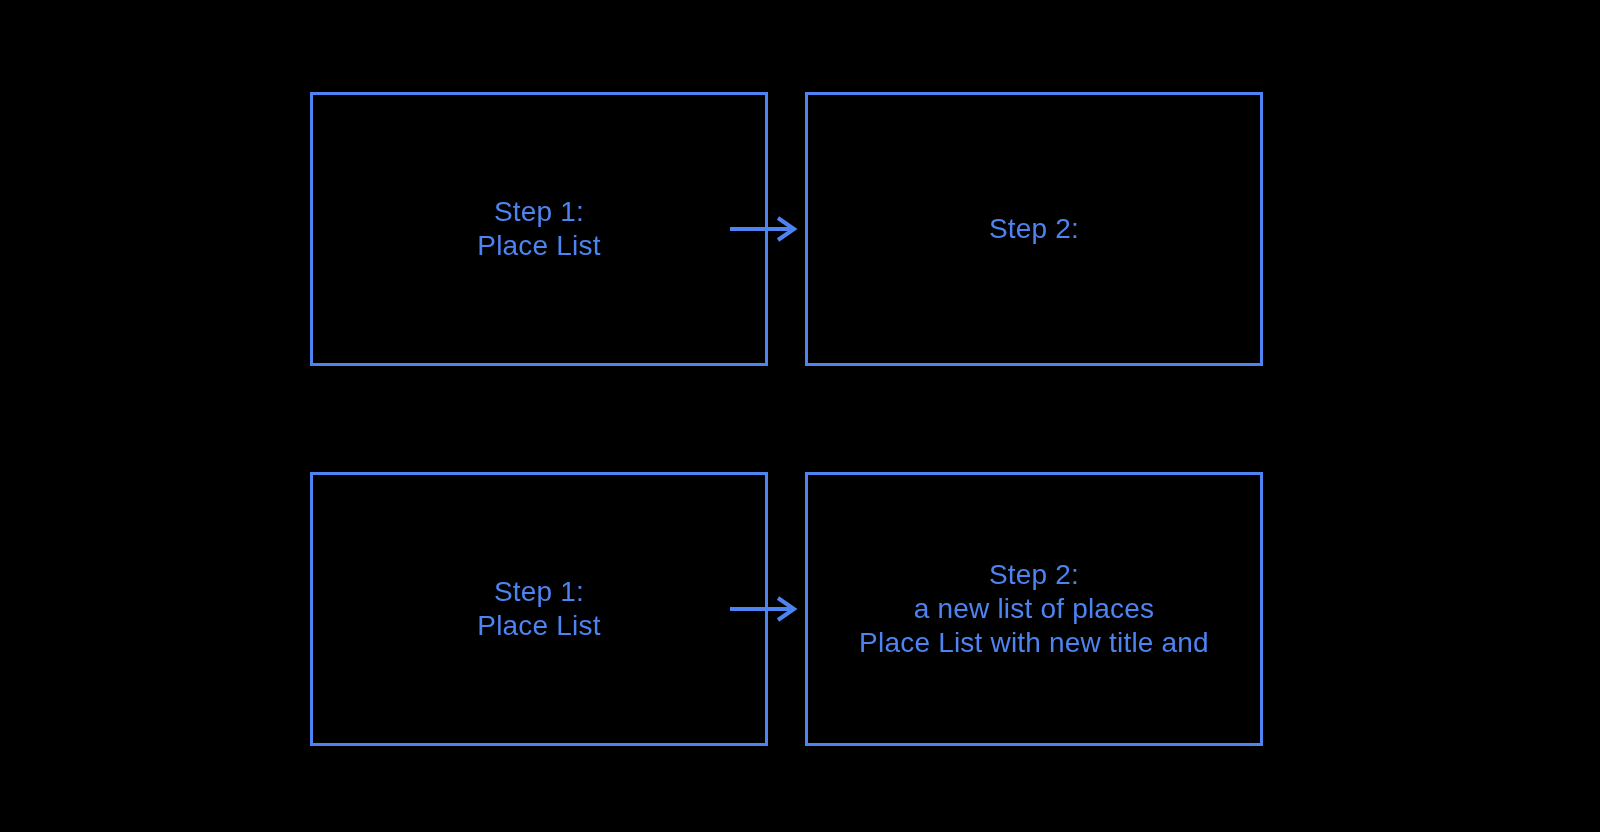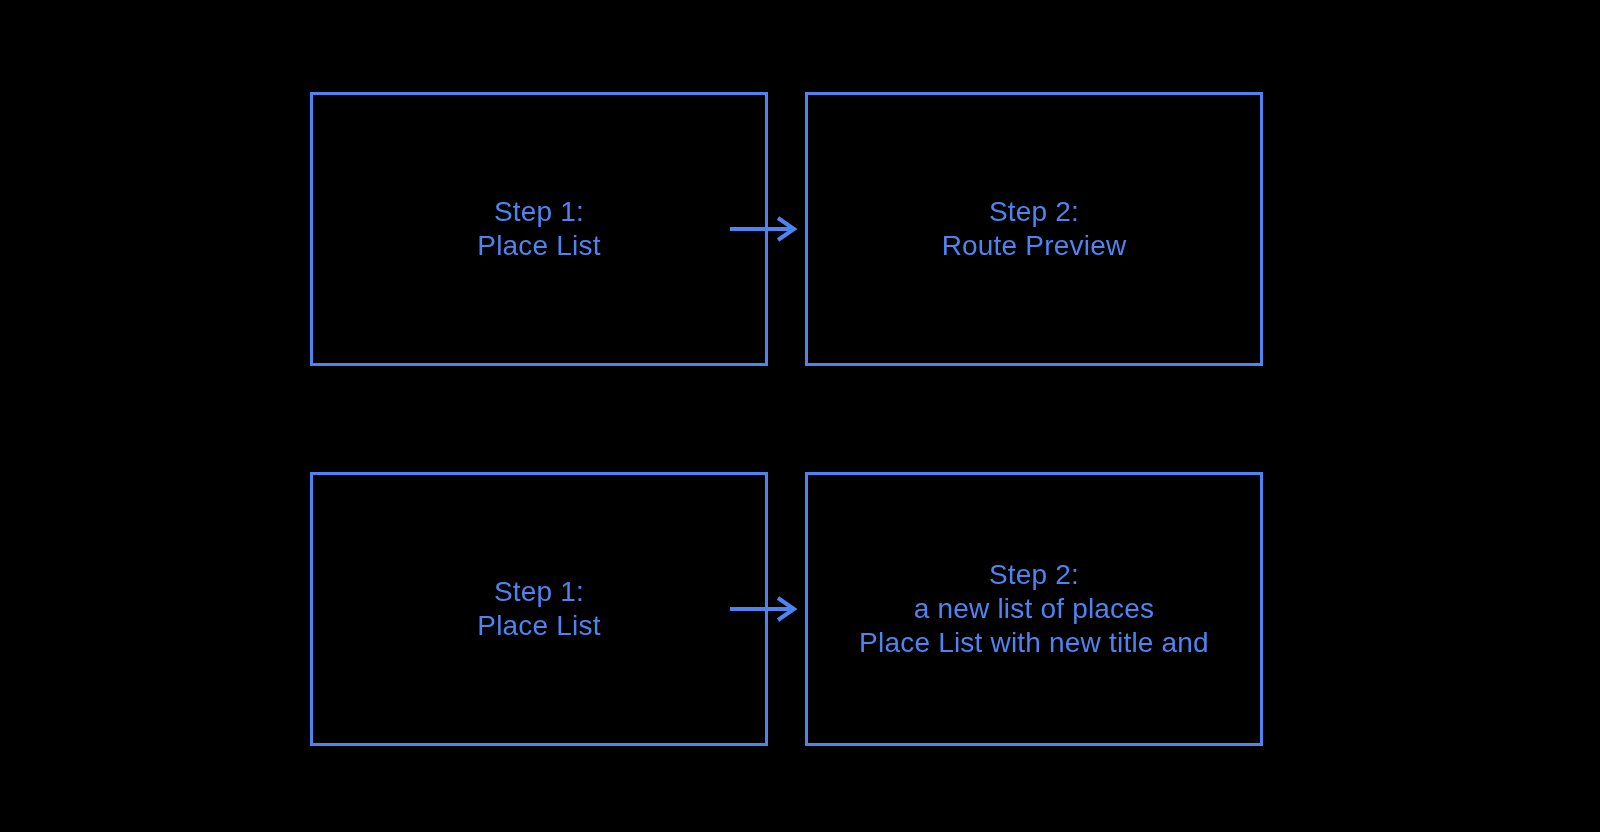--- a/index.html
+++ b/index.html
@@ -61,21 +61,20 @@
   </div>
 
   <svg class="arrow" id="arrow-top" viewBox="0 0 76 28" xmlns="http://www.w3.org/2000/svg">
     <line x1="2" y1="14" x2="62" y2="14"></line>
     <polyline points="50,3 66,14 50,25"></polyline>
   </svg>
 
   <div class="box" id="box-top-right">
     <div class="box-text">
       <div>Step 2:</div>
-      <div>Route Preview</div>
     </div>
   </div>
 
   <div class="box" id="box-bottom-left">
     <div class="box-text">
       <div>Step 1:</div>
       <div>Place List</div>
     </div>
   </div>
 

